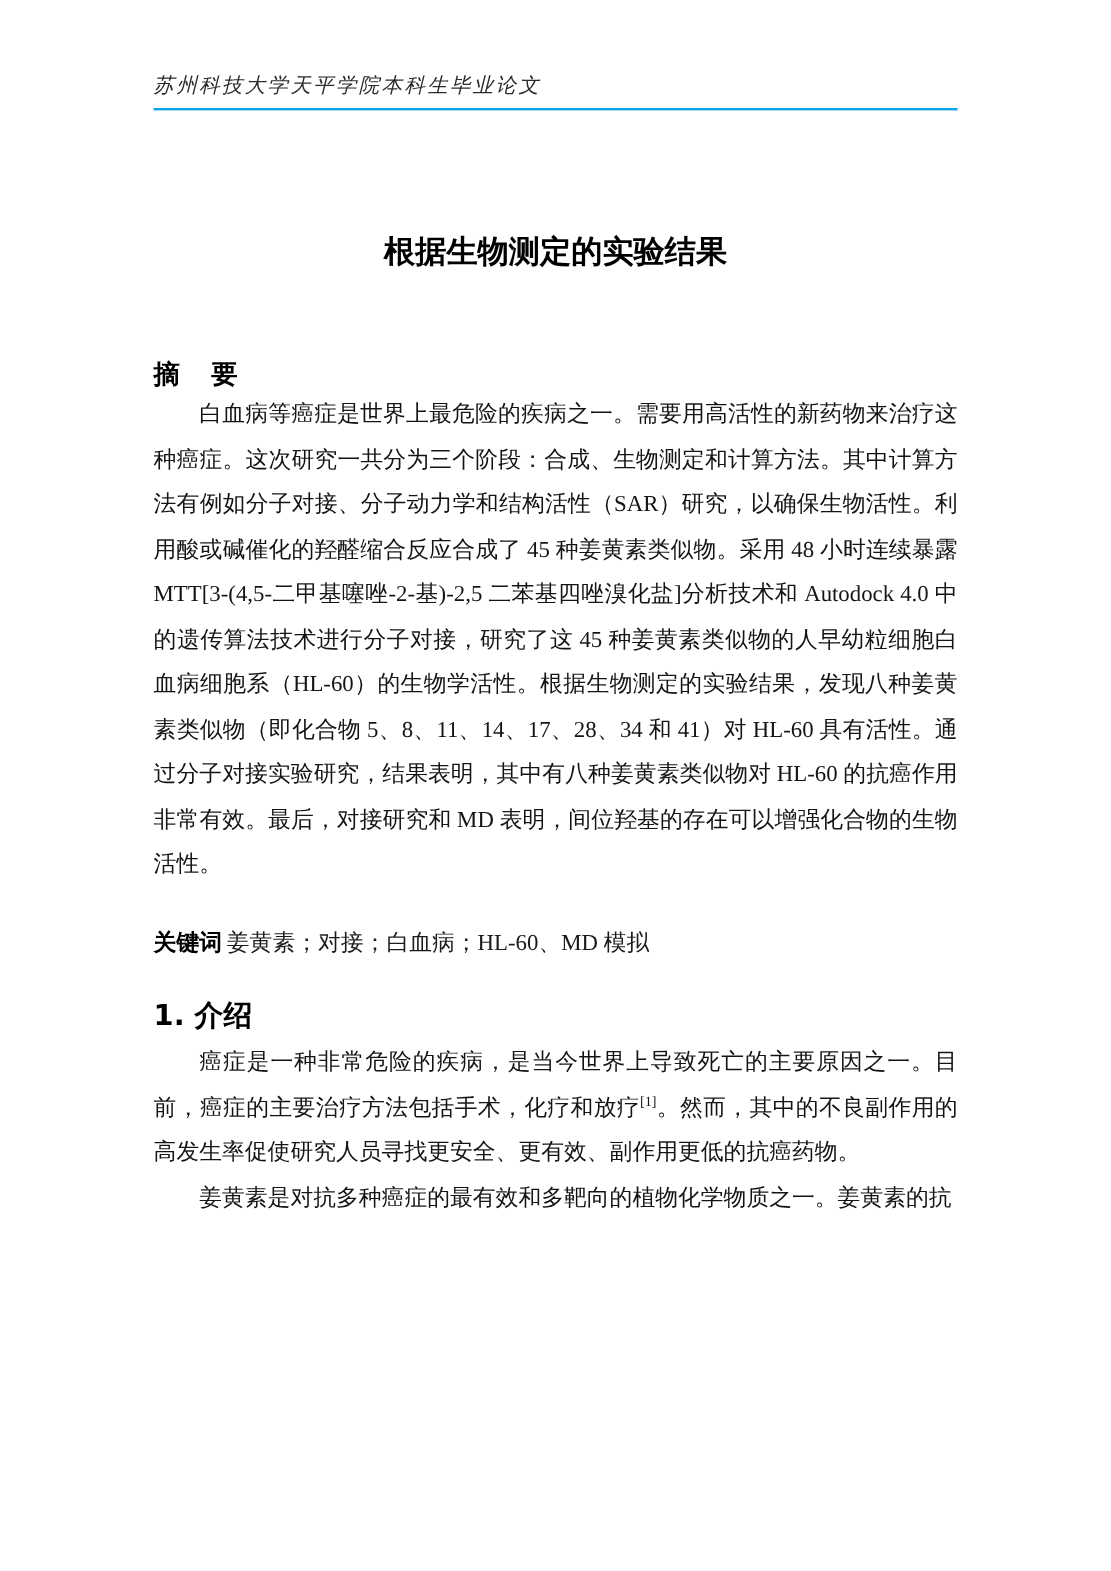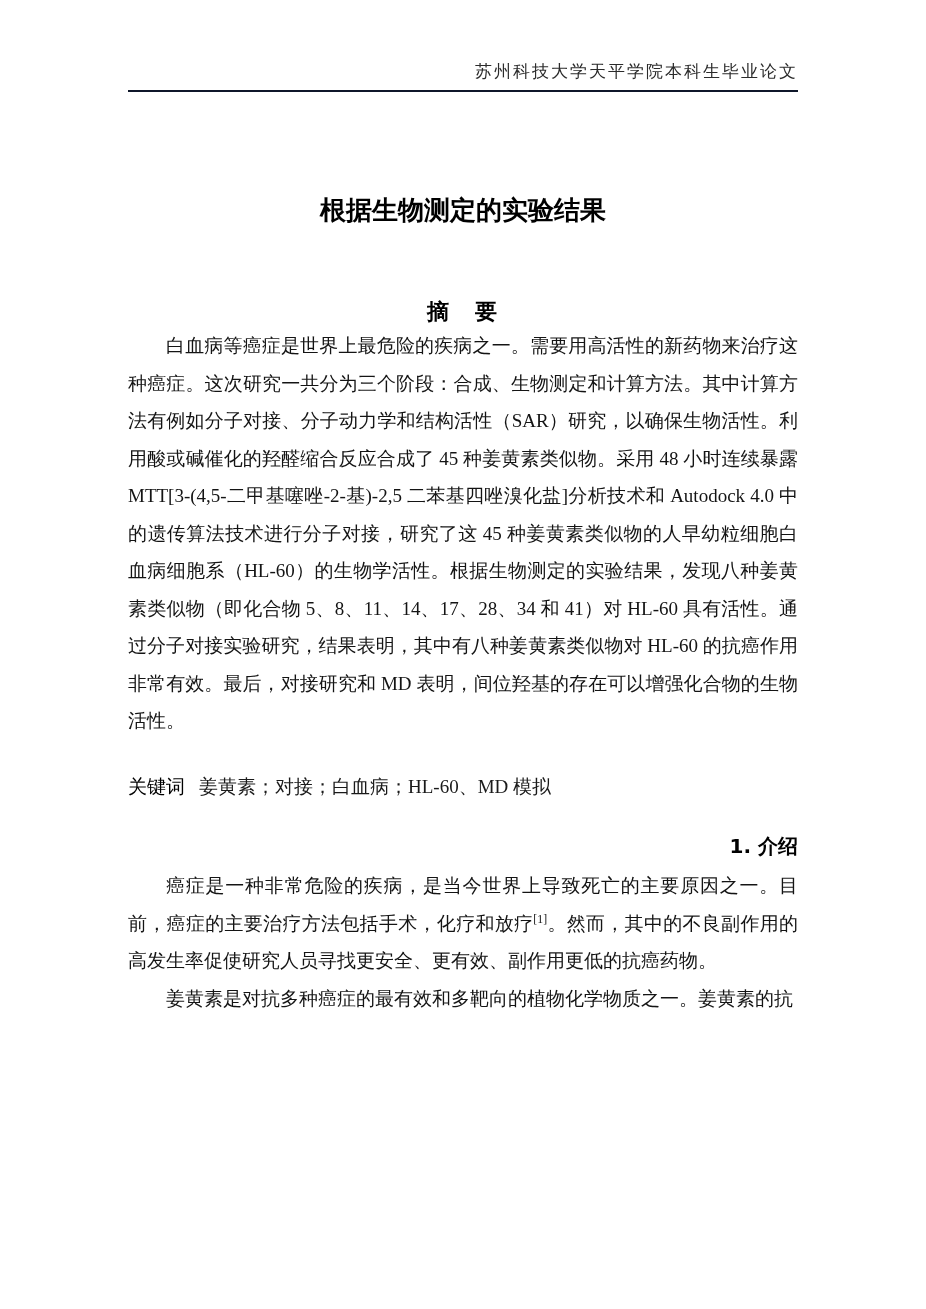--- a/index.html
+++ b/index.html
@@ -12,26 +12,27 @@
     overflow: hidden;
     font-family: "Liberation Serif", "DejaVu Serif", serif;
     color: #1a1a1a;
   }
   .content {
     width: 670px;
     margin: 0 auto;
     padding-top: 60px;
   }
   .doc-header {
-    text-align: right;
+    text-align: left;
     font-size: 17px;
     letter-spacing: 2px;
     color: #2b2b2b;
     padding-bottom: 7px;
-    border-bottom: 2px solid #0f172a;
+    border-bottom: 2px solid #0ea5e9;
+    font-style: italic;
   }
   .appendix-heading {
     margin-top: 42px;
     text-align: center;
     font-family: "DejaVu Sans", "Liberation Sans", sans-serif;
     font-weight: bold;
     font-size: 29px;
     color: #000000;
     letter-spacing: 1px;
   }
@@ -39,21 +40,20 @@
     margin-top: 90px;
     text-align: center;
     font-family: "DejaVu Sans", "Liberation Sans", sans-serif;
     font-weight: bold;
     font-size: 26px;
     line-height: 57px;
     color: #000000;
   }
   .abstract-heading {
     margin-top: 58px;
-    text-align: center;
     font-family: "DejaVu Sans", "Liberation Sans", sans-serif;
     font-weight: bold;
     font-size: 22px;
     color: #000000;
     letter-spacing: 2px;
   }
   .body-text {
     font-size: 19px;
     line-height: 37.5px;
     text-align: justify;
@@ -62,32 +62,31 @@
   .abstract-body {
     text-indent: 2em;
   }
   .keywords {
     margin-top: 28px;
     font-size: 19px;
     line-height: 37.5px;
   }
   .keywords-label {
     font-family: "DejaVu Sans", "Liberation Sans", sans-serif;
-    font-weight: normal;
+    font-weight: bold;
     color: #000000;
-    margin-right: 14px;
+    margin-right: 4px;
   }
   .section-heading {
     margin-top: 26px;
     font-family: "DejaVu Sans", "Liberation Sans", sans-serif;
     font-weight: bold;
-    font-size: 20px;
+    font-size: 24px;
     line-height: 30px;
     color: #000000;
-    text-align: right;
   }
   .intro-p {
     text-indent: 2em;
   }
   .intro-p.first {
     margin-top: 6px;
   }
   sup.cite {
     font-size: 0.62em;
     vertical-align: super;

